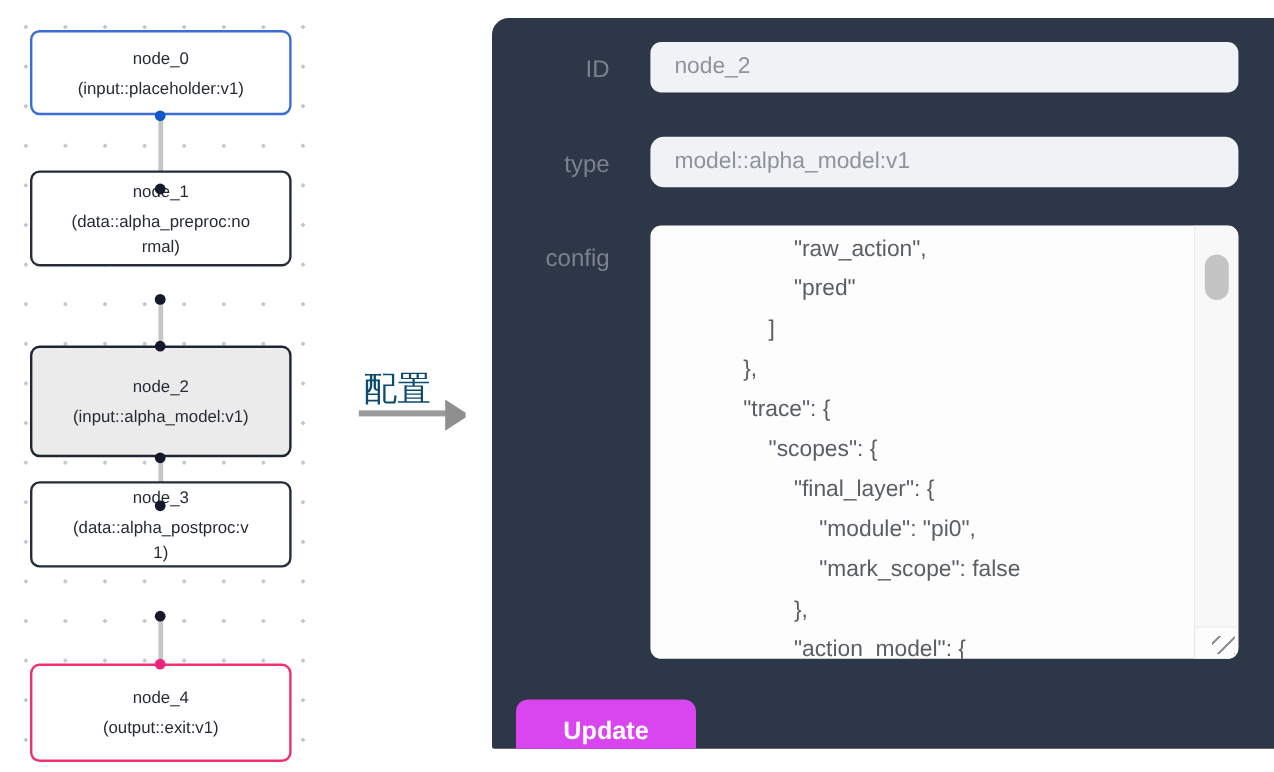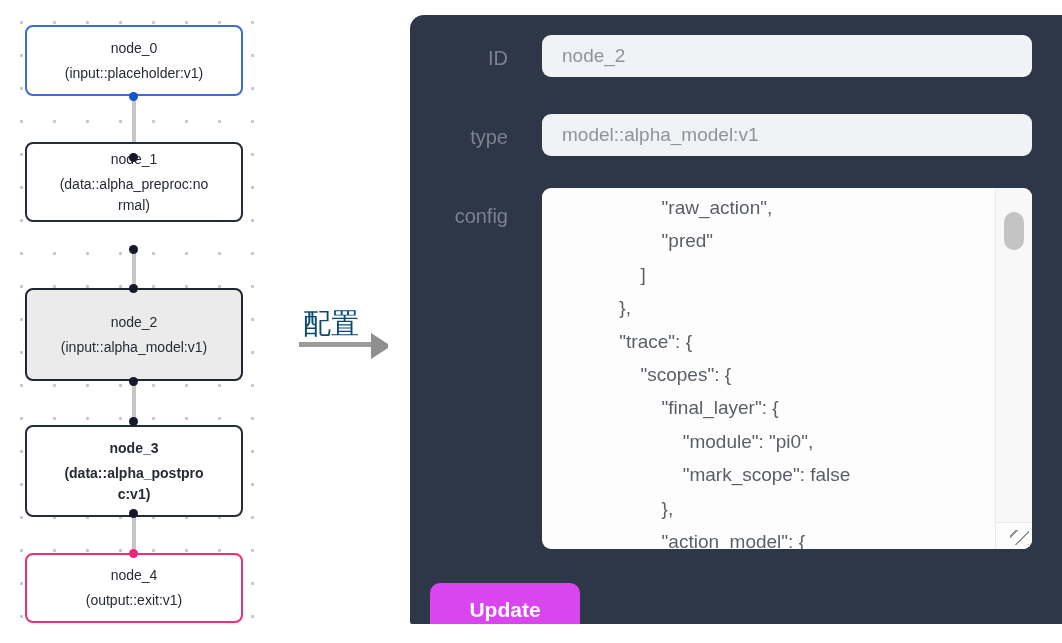--- a/index.html
+++ b/index.html
@@ -41,22 +41,22 @@
     padding: 0 30px;
     text-align: center;
     font-size: 14px; line-height: 21px;
     color: #262b34;
     word-break: break-all;
     cursor: pointer;
   }
   .n0 { top: 23px;  height: 71px; border-color: #3c6cd7; }
   .n1 { top: 140px; height: 80px; }
   .n2 { top: 286px; height: 93px; background: #ebebeb; border-color: #1f2533; border-width: 2.5px; }
-  .n3 { top: 423px; height: 92px; font-weight: bold; }
-  .n4 { top: 551px; height: 70px; border-color: #ef2e73; align-items: center; }
+  .n3 { top: 399px; height: 72px; }
+  .n4 { top: 551px; height: 82px; border-color: #ef2e73; align-items: center; }
 
   
   .handle {
     position: absolute; left: 127px;
     width: 9px; height: 9px; border-radius: 50%;
     background: #15192b; cursor: crosshair;
   }
   .h-blue { background: #1355cc; }
   .h-pink { background: #f1247c; }
 
@@ -94,21 +94,21 @@
 
   .finput {
     position: absolute; left: 132px; width: 490px; height: 42px;
     background: #f0f2f5; border: none; outline: none;
     border-radius: 9px;
     color: #8e949d; font-size: 19px;
     padding: 0 20px;
     font-family: "Liberation Sans", sans-serif;
   }
   .finput-id   { top: 20px; }
-  .finput-type { top: 99px; }
+  .finput-type { top: 99px; border-radius: 11px; }
 
   .ta {
     position: absolute; left: 132px; top: 173px;
     width: 490px; height: 361px;
     background: #fdfdfd;
     border-radius: 9px;
     overflow: hidden;
     cursor: text;
   }
   .ta-content {

